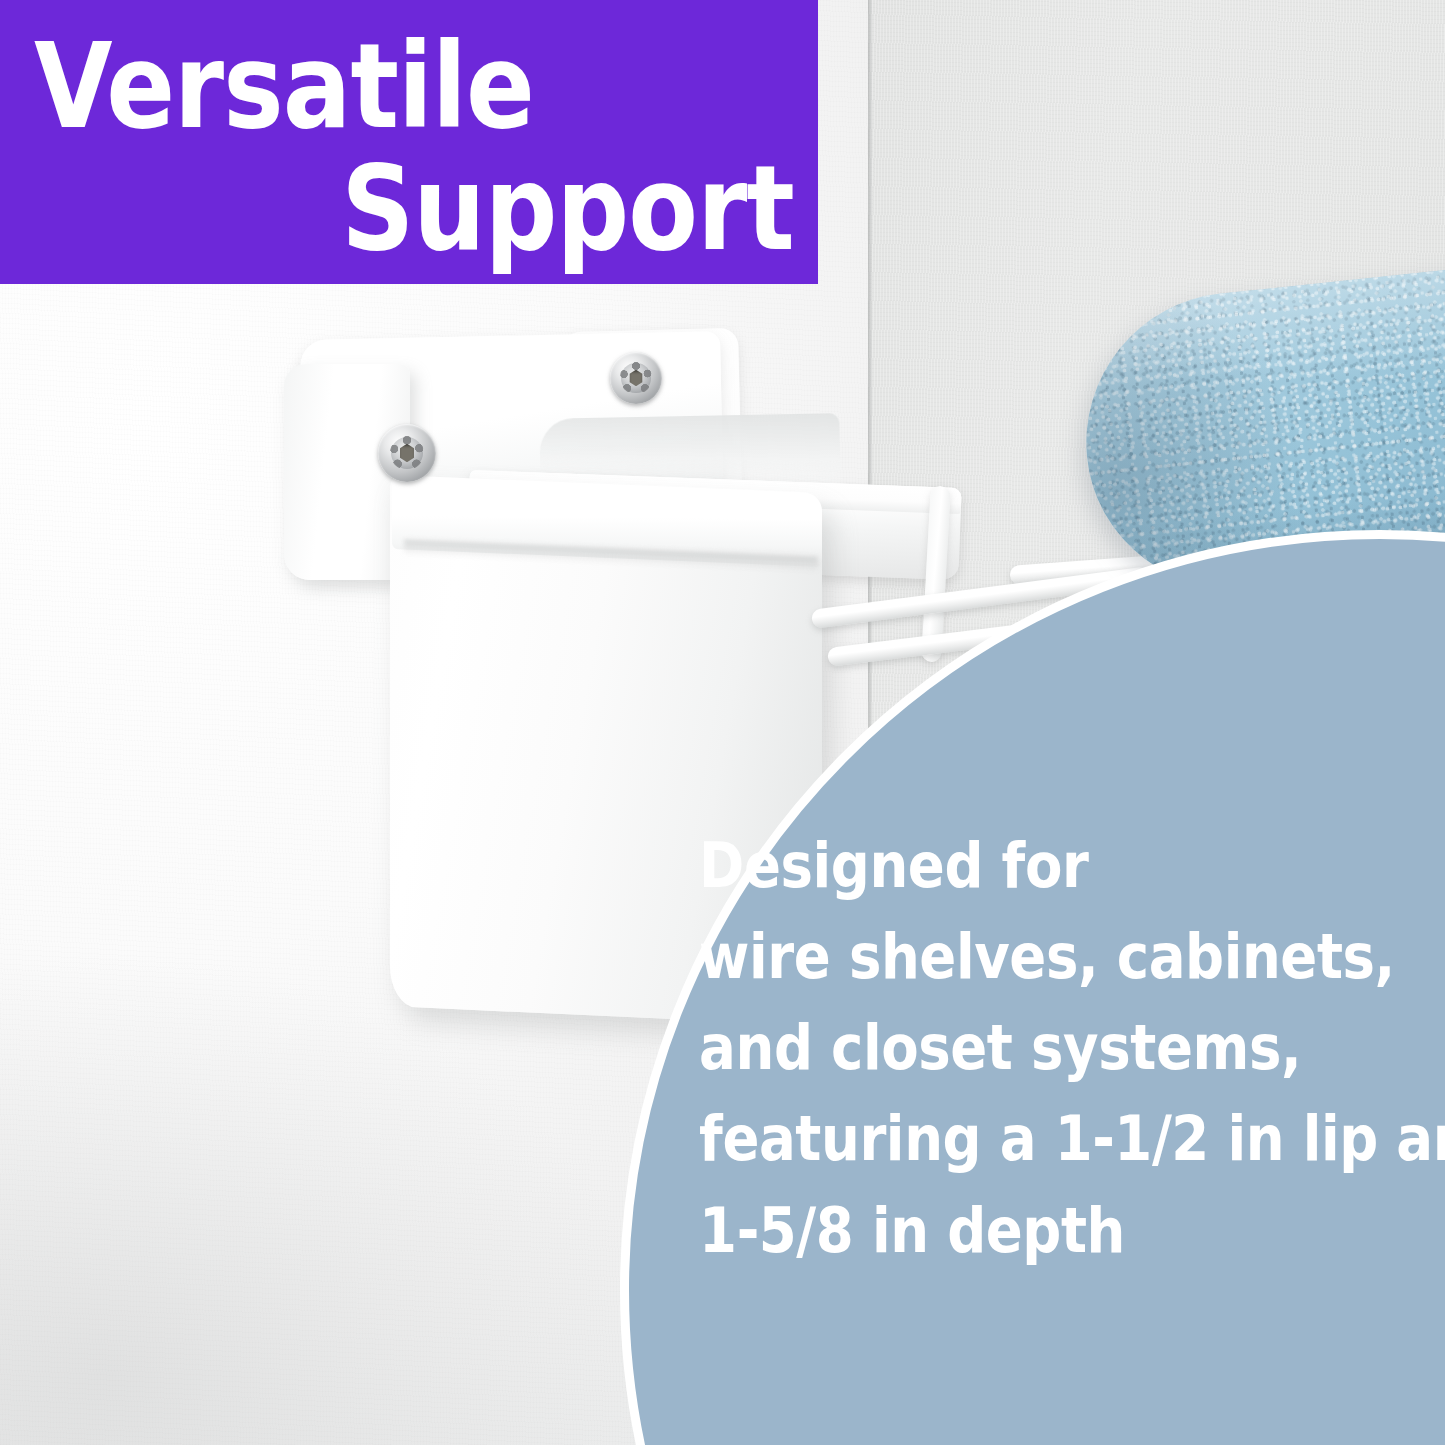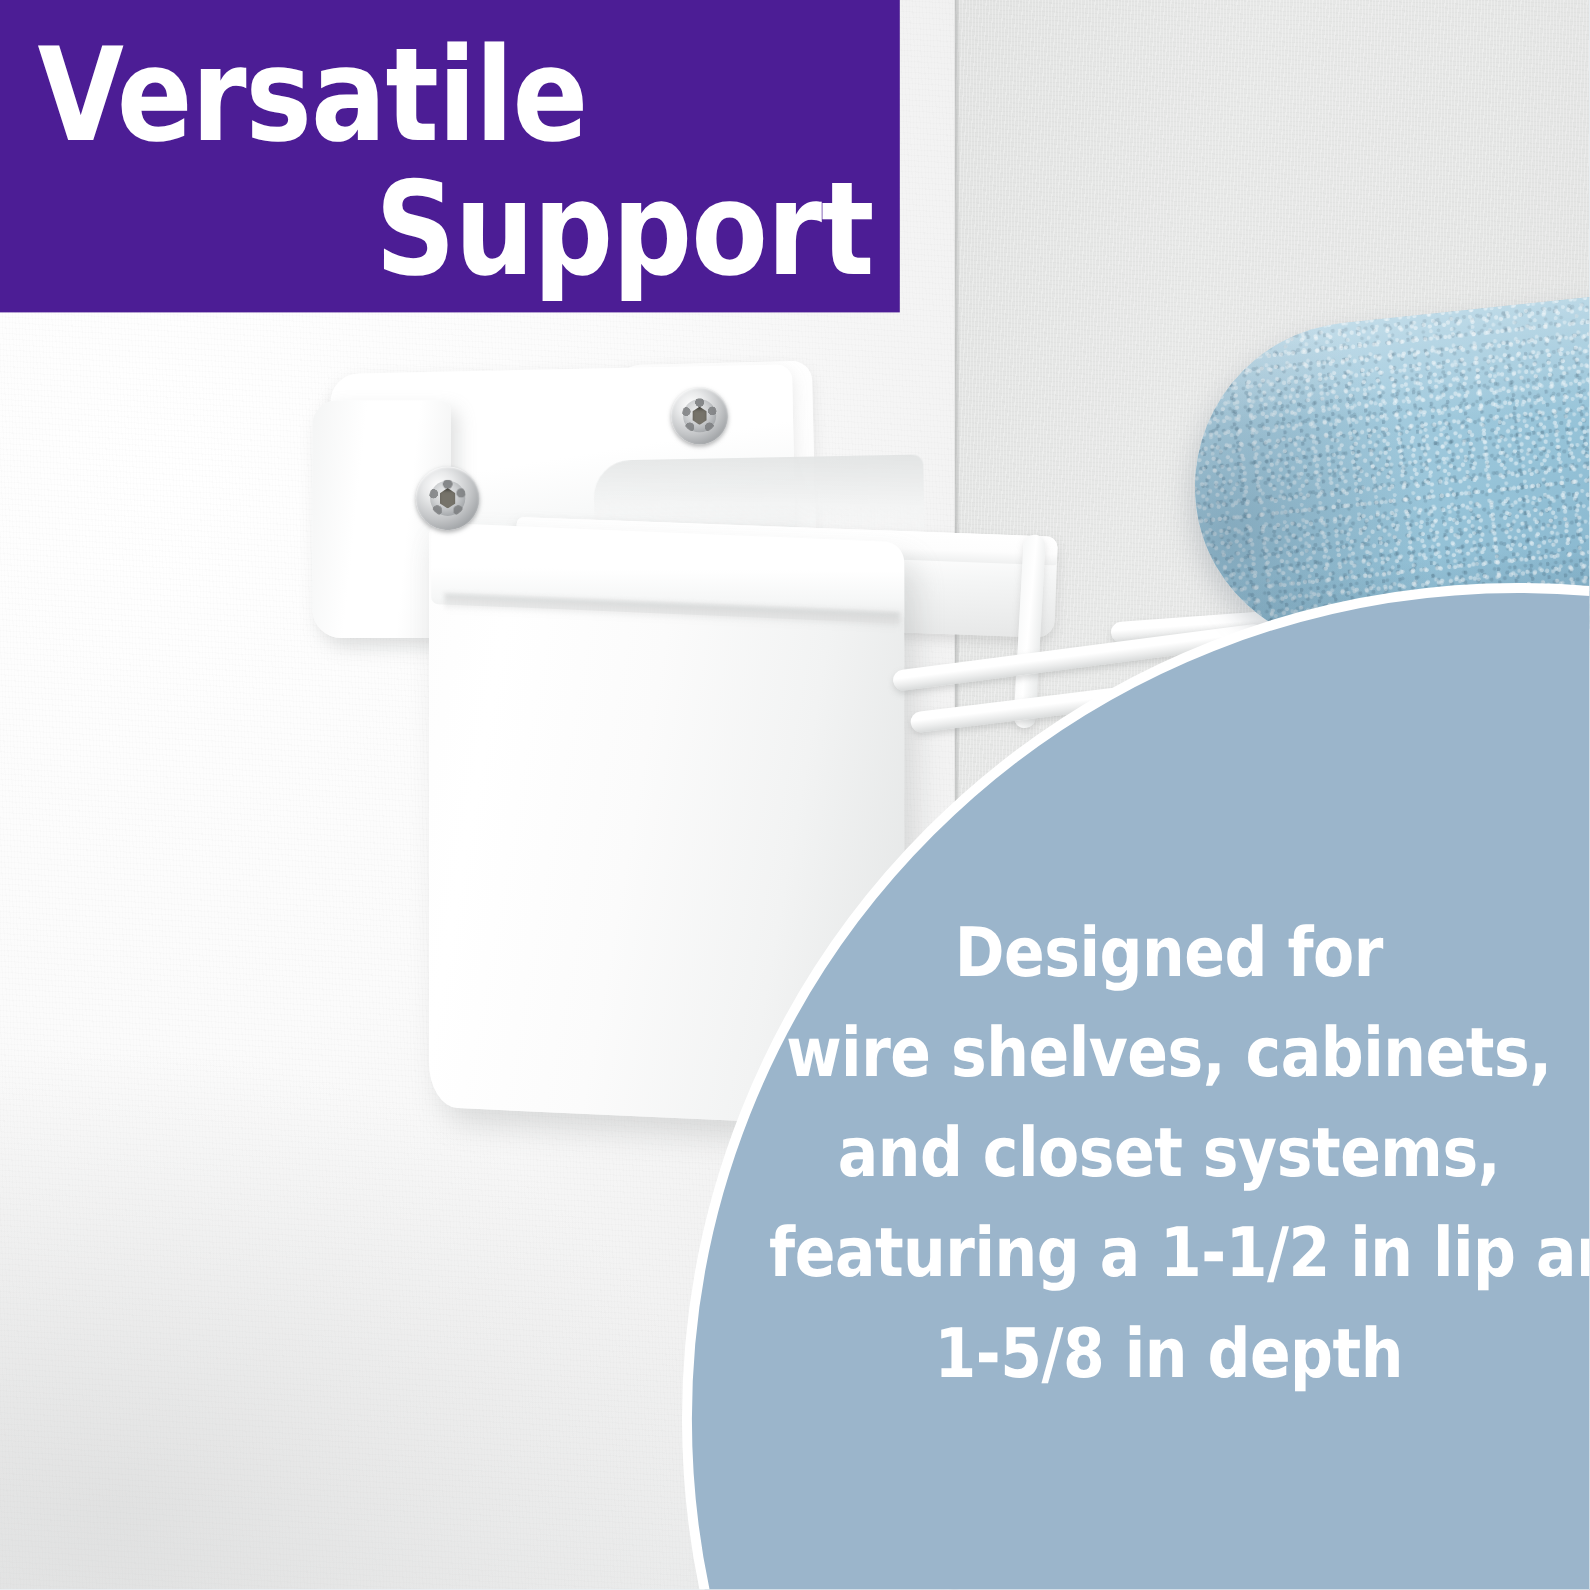--- a/index.html
+++ b/index.html
@@ -285,21 +285,21 @@
     background: #9bb5cb;
     border: 9px solid #ffffff;
     box-sizing: border-box;
   }
 
   
   .banner {
     position: absolute;
     left: 0; top: 0;
     width: 818px; height: 284px;
-    background: #4c1d95;
+    background: #6d28d9;
     box-sizing: border-box;
     padding: 26px 24px 30px 34px;
   }
   .banner-line {
     color: #ffffff;
     font-family: "DejaVu Sans", sans-serif;
     font-weight: bold;
     font-size: 118px;
     line-height: 1.03;
     letter-spacing: -1px;
@@ -308,21 +308,21 @@
   }
   .banner-line-1 { transform-origin: left center; }
   .banner-line-2 { transform-origin: right center; text-align: right; }
 
   
   .circle-copy {
     position: absolute;
     left: 600px;
     top: 820px;
     width: 826px;
-    text-align: center;
+    text-align: left;
     color: #ffffff;
     font-family: "DejaVu Sans", sans-serif;
     font-weight: bold;
     font-size: 62px;
     line-height: 1.47;
     letter-spacing: -.5px;
   }
   .circle-copy .cl {
     display: block;
     white-space: nowrap;

